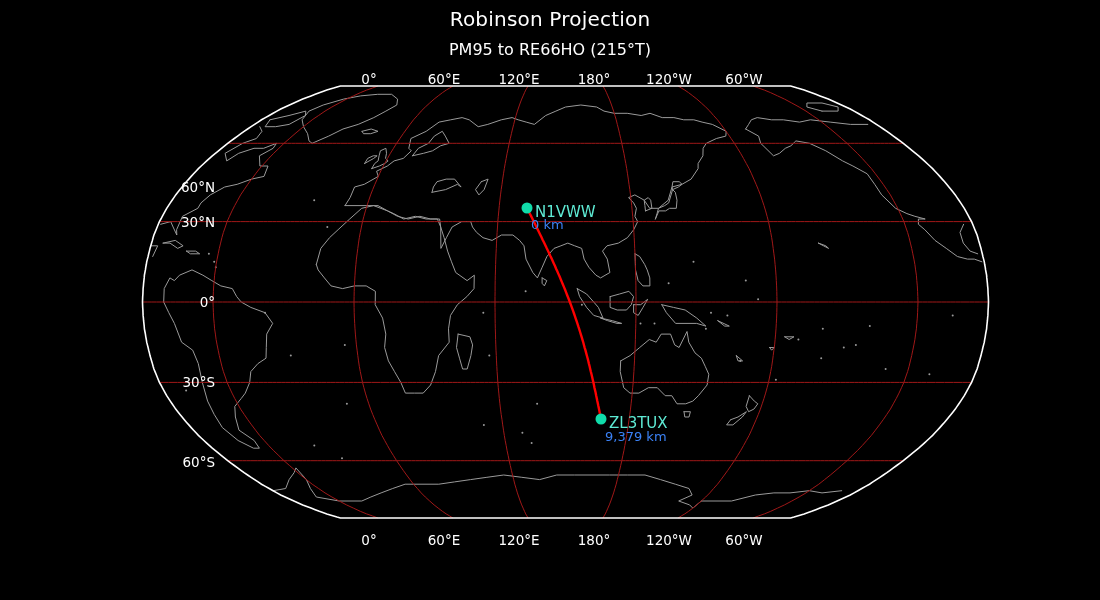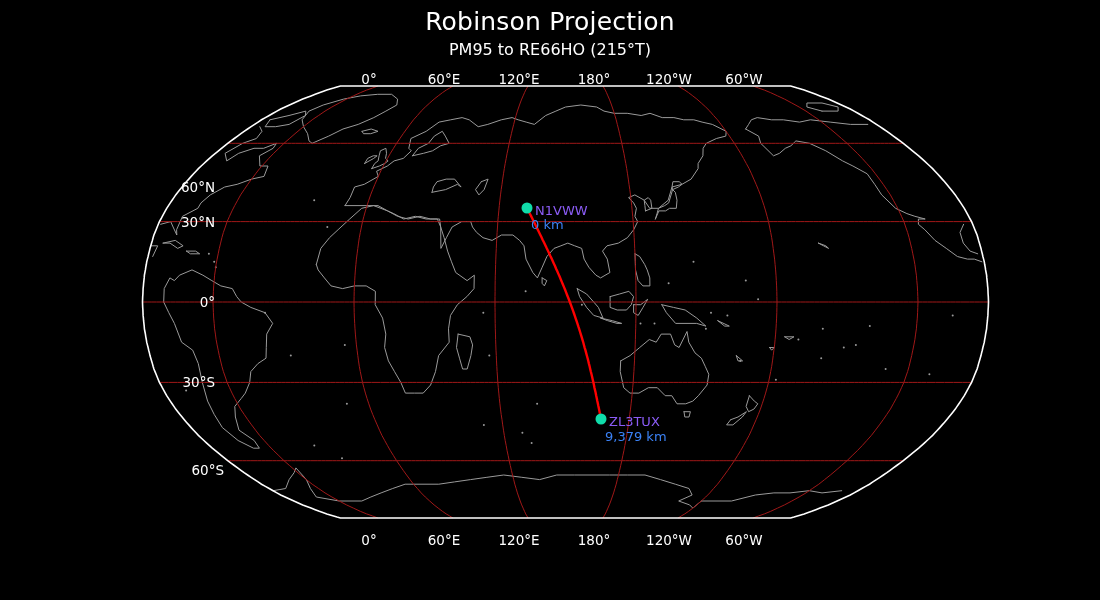--- a/index.html
+++ b/index.html
@@ -2,38 +2,38 @@
 <html><head>
 <meta charset="utf-8">
 <style>
   html,body{margin:0;padding:0;background:#000;}
   body{width:1100px;height:600px;overflow:hidden;
        font-family:"DejaVu Sans","Liberation Sans",sans-serif;}
   #root{position:relative;width:1100px;height:600px;background:#000;}
 
   .title{
     position:absolute;left:0;top:7px;width:1100px;text-align:center;
-    color:#ffffff;font-size:25px;letter-spacing:.2px;
+    color:#ffffff;font-size:20px;letter-spacing:.2px;
   }
   .subtitle{
     position:absolute;left:0;top:40px;width:1100px;text-align:center;
     color:#ffffff;font-size:16px;
   }
 
   #mapwrap{position:absolute;left:0;top:0;width:1100px;height:600px;}
   svg{display:block;}
 
   .lonlab,.latlab{
     position:absolute;color:#ffffff;font-size:13.5px;white-space:nowrap;
   }
   .lonlab{transform:translateX(-50%);}
   .latlab{transform:translateY(-50%);}
 
   .mk-label{
-    position:absolute;color:#8b5cf6;font-size:13px;white-space:nowrap;
+    position:absolute;color:#5eead4;font-size:15px;white-space:nowrap;
   }
   .mk-dist{
     position:absolute;color:#3b82f6;font-size:13px;white-space:nowrap;
   }
 </style>
 </head>
 <body>
 
 <div id="root">
 
@@ -165,21 +165,21 @@
       <div class="lonlab" style="left: 519px; top: 532px;">120°E</div>
       <div class="lonlab" style="left: 594px; top: 532px;">180°</div>
       <div class="lonlab" style="left: 669px; top: 532px;">120°W</div>
       <div class="lonlab" style="left: 744px; top: 532px;">60°W</div>
     </div>
   <div id="latlabs">
       <div class="latlab" style="top: 143px; left: 215px; transform: translate(-100%, -50%); margin-top: 44px;">60°N</div>
       <div class="latlab" style="top: 222px; left: 215px; transform: translate(-100%, -50%);">30°N</div>
       <div class="latlab" style="top: 302px; left: 215px; transform: translate(-100%, -50%);">0°</div>
       <div class="latlab" style="top: 382px; left: 215px; transform: translate(-100%, -50%);">30°S</div>
-      <div class="latlab" style="top: 462px; left: 224px; transform: translate(-100%, -50%); margin-top: 8px;">60°S</div>
+      <div class="latlab" style="top: 462px; left: 215px; transform: translate(-100%, -50%);">60°S</div>
     </div>
   <div id="marklabs">
       <div class="mk-label" style="left: 535px; top: 203px;">N1VWW</div>
       <div class="mk-dist" style="left: 531px; top: 217px;">0 km</div>
       <div class="mk-label" style="left: 609px; top: 414px;">ZL3TUX</div>
       <div class="mk-dist" style="left: 605px; top: 429px;">9,379 km</div>
     </div>
 
 </div>
 

